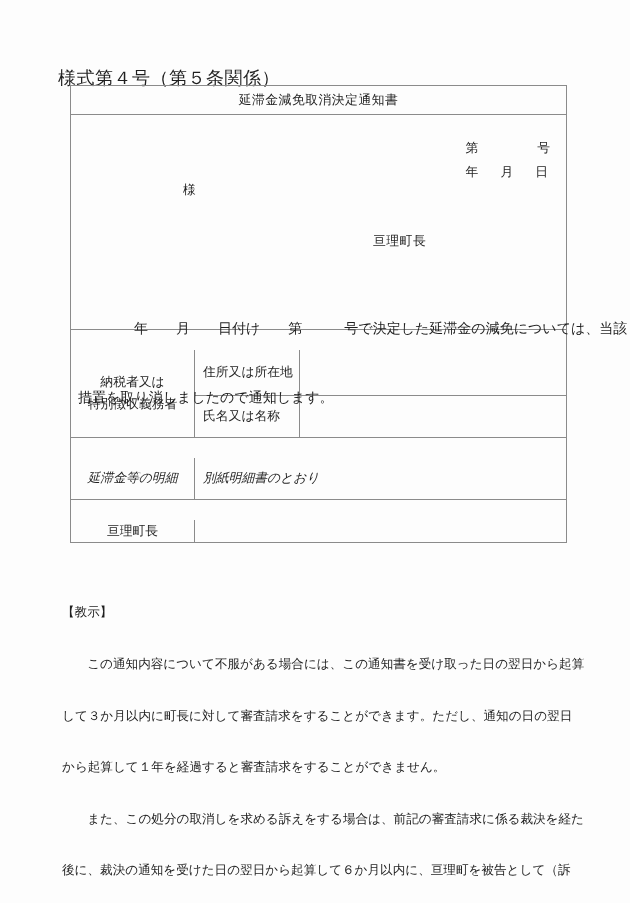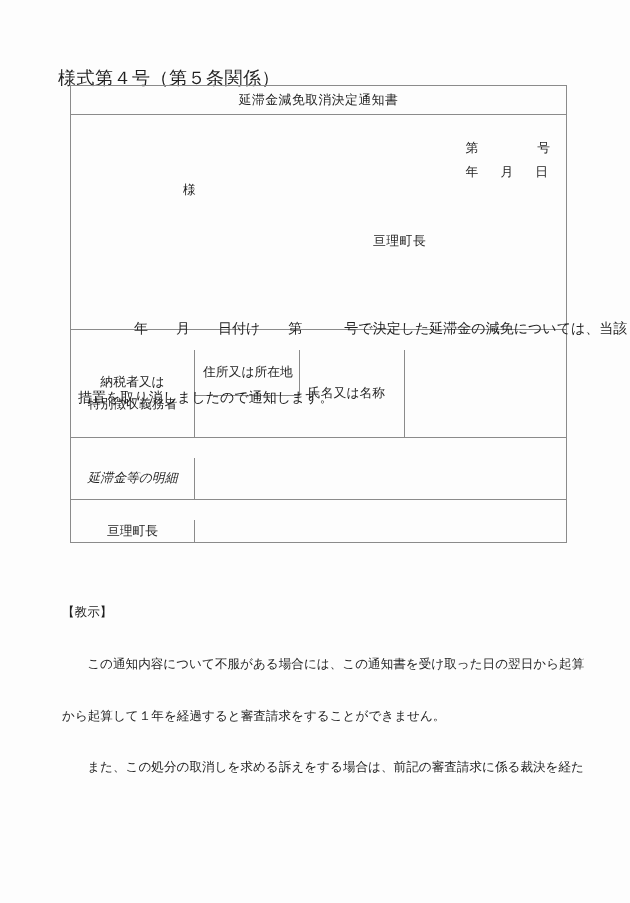--- a/index.html
+++ b/index.html
@@ -74,21 +74,21 @@
     width: 124px;
     border-right: 1px solid #8b8b8b;
     display: flex;
     flex-direction: column;
     align-items: center;
     justify-content: center;
     line-height: 22px;
     text-align: center;
     flex-shrink: 0;
   }
-  .payer-right { flex: 1; display: flex; flex-direction: row; }
+  .payer-right { flex: 1; display: flex; flex-direction: column; }
   .payer-subrow { display: flex; flex: 1; }
   .payer-subrow.first { height: 46px; flex: none; border-bottom: 1px solid #8b8b8b; }
   .sub-label {
     width: 105px;
     border-right: 1px solid #8b8b8b;
     display: flex;
     align-items: center;
     padding-left: 8px;
     flex-shrink: 0;
   }
@@ -150,34 +150,37 @@
         <div class="payer-subrow">
           <div class="sub-label">氏名又は名称</div>
           <div class="sub-value"></div>
         </div>
       </div>
     </div>
 
 
     <div class="row row-detail">
       <div class="cell-head">延滞金等の明細</div>
+      <div class="detail-value">別紙明細書のとおり</div>
     </div>
 
     <div class="row row-reason">
       <div class="cell-head">亘理町長</div>
       <div class="reason-value"></div>
     </div>
 
   </div>
 
   <div class="kyoji">
     <div>【教示】</div>
     <div>　　この通知内容について不服がある場合には、この通知書を受け取った日の翌日から起算</div>
+    <div>して３か月以内に町長に対して審査請求をすることができます。ただし、通知の日の翌日</div>
     <div>から起算して１年を経過すると審査請求をすることができません。</div>
     <div>　　また、この処分の取消しを求める訴えをする場合は、前記の審査請求に係る裁決を経た</div>
+    <div>後に、裁決の通知を受けた日の翌日から起算して６か月以内に、亘理町を被告として（訴</div>
     
     
     
     
     
     
     
   </div>
 
 </div>

